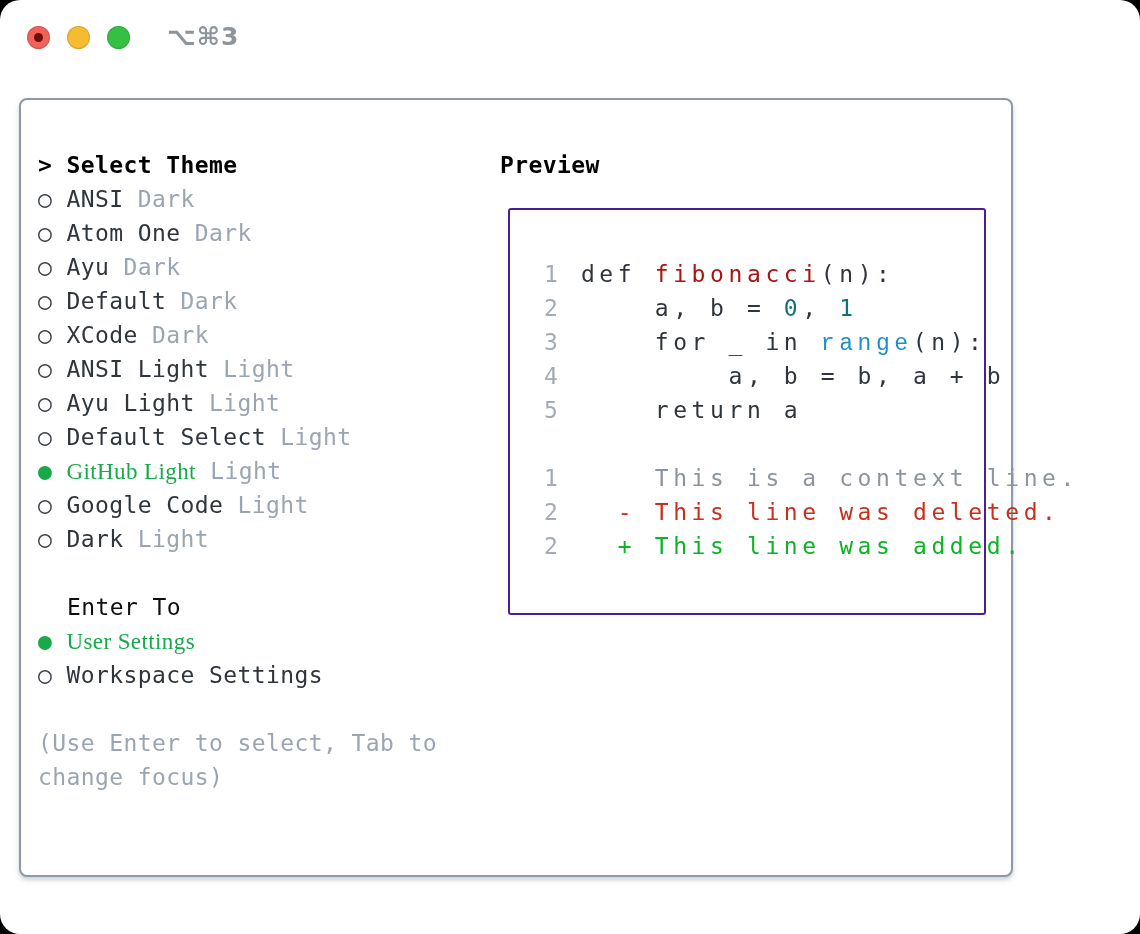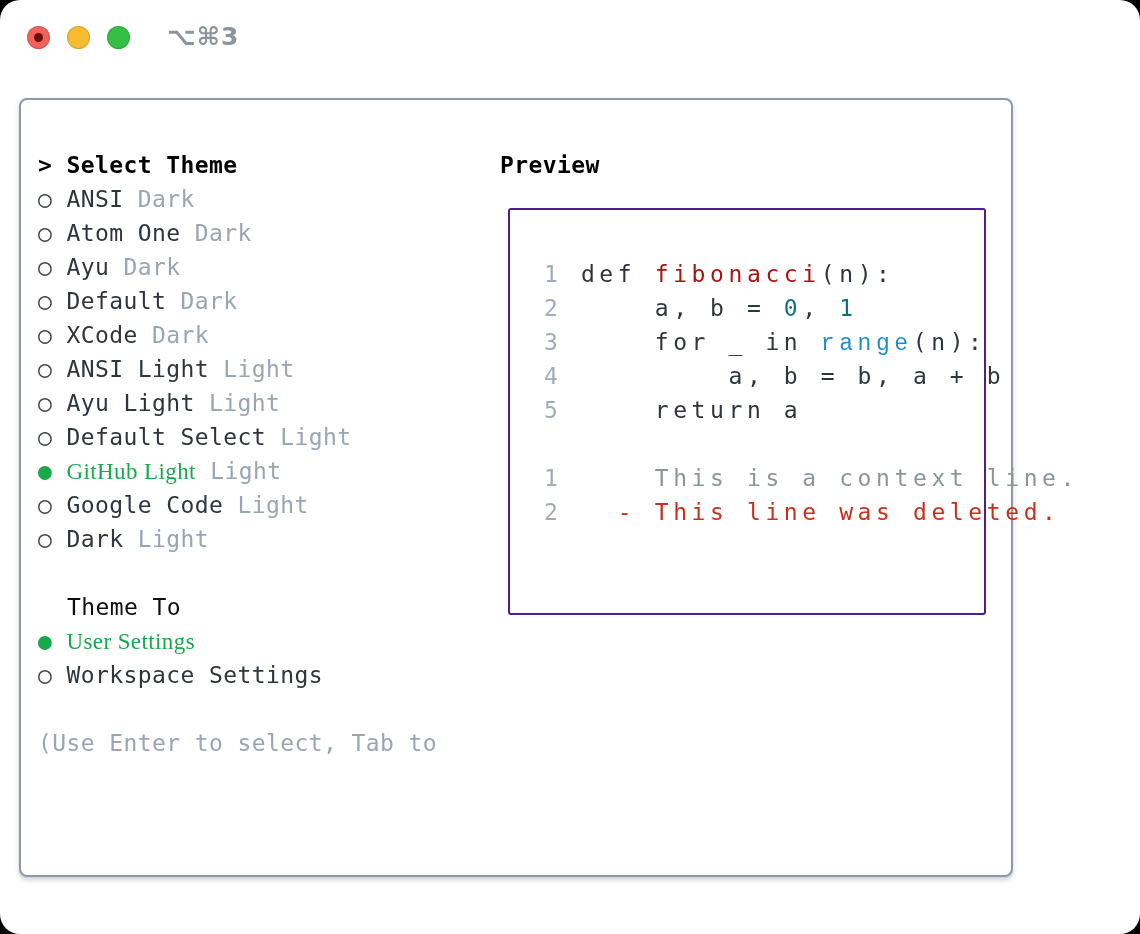--- a/index.html
+++ b/index.html
@@ -96,41 +96,43 @@
           <div class="row"><span class="bullet">○ </span><span class="name">ANSI Light</span><span class="variant"> Light</span></div>
           <div class="row"><span class="bullet">○ </span><span class="name">Ayu Light</span><span class="variant"> Light</span></div>
           <div class="row"><span class="bullet">○ </span><span class="name">Default Select</span><span class="variant"> Light</span></div>
           <div class="row"><span class="bullet sel">● </span><span class="name sel">GitHub Light</span><span class="variant"> Light</span></div>
           <div class="row"><span class="bullet">○ </span><span class="name">Google Code</span><span class="variant"> Light</span></div>
           <div class="row"><span class="bullet">○ </span><span class="name">Dark</span><span class="variant"> Light</span></div>
         </div>
 
       <div class="row"></div>
 
-      <div class="row apply-title">Theme To</div>
+      <div class="row apply-title">Enter To</div>
 
       <div id="apply-list">
           <div class="row"><span class="bullet sel">● </span><span class="name sel">User Settings</span></div>
           <div class="row"><span class="bullet">○ </span><span class="name">Workspace Settings</span></div>
         </div>
 
       <div class="row"></div>
 
       <div class="row hint">(Use Enter to select, Tab to</div>
+      <div class="row hint">change focus)</div>
     </div>
 
     <div class="preview-heading">Preview</div>
 
     <div class="preview-box">
       <div class="code" id="code-lines">
           <div class="cline"><span class="s-num">1 </span><span class="s-code">def </span><span class="s-fn">fibonacci</span><span class="s-code">(n):</span></div>
           <div class="cline"><span class="s-num">2 </span><span class="s-code">    a, b = </span><span class="s-val">0</span><span class="s-code">, </span><span class="s-val">1</span></div>
           <div class="cline"><span class="s-num">3 </span><span class="s-code">    for _ in </span><span class="s-call">range</span><span class="s-code">(n):</span></div>
           <div class="cline"><span class="s-num">4 </span><span class="s-code">        a, b = b, a + b</span></div>
           <div class="cline"><span class="s-num">5 </span><span class="s-code">    return a</span></div>
           <div class="cline"></div>
           <div class="cline"><span class="s-num">1 </span><span class="s-ctx">    This is a context line.</span></div>
           <div class="cline"><span class="s-num">2 </span><span class="s-del">  - This line was deleted.</span></div>
+          <div class="cline"><span class="s-num">2 </span><span class="s-add">  + This line was added.</span></div>
         </div>
     </div>
 
   </div>
 </div>
 
 </body></html>

